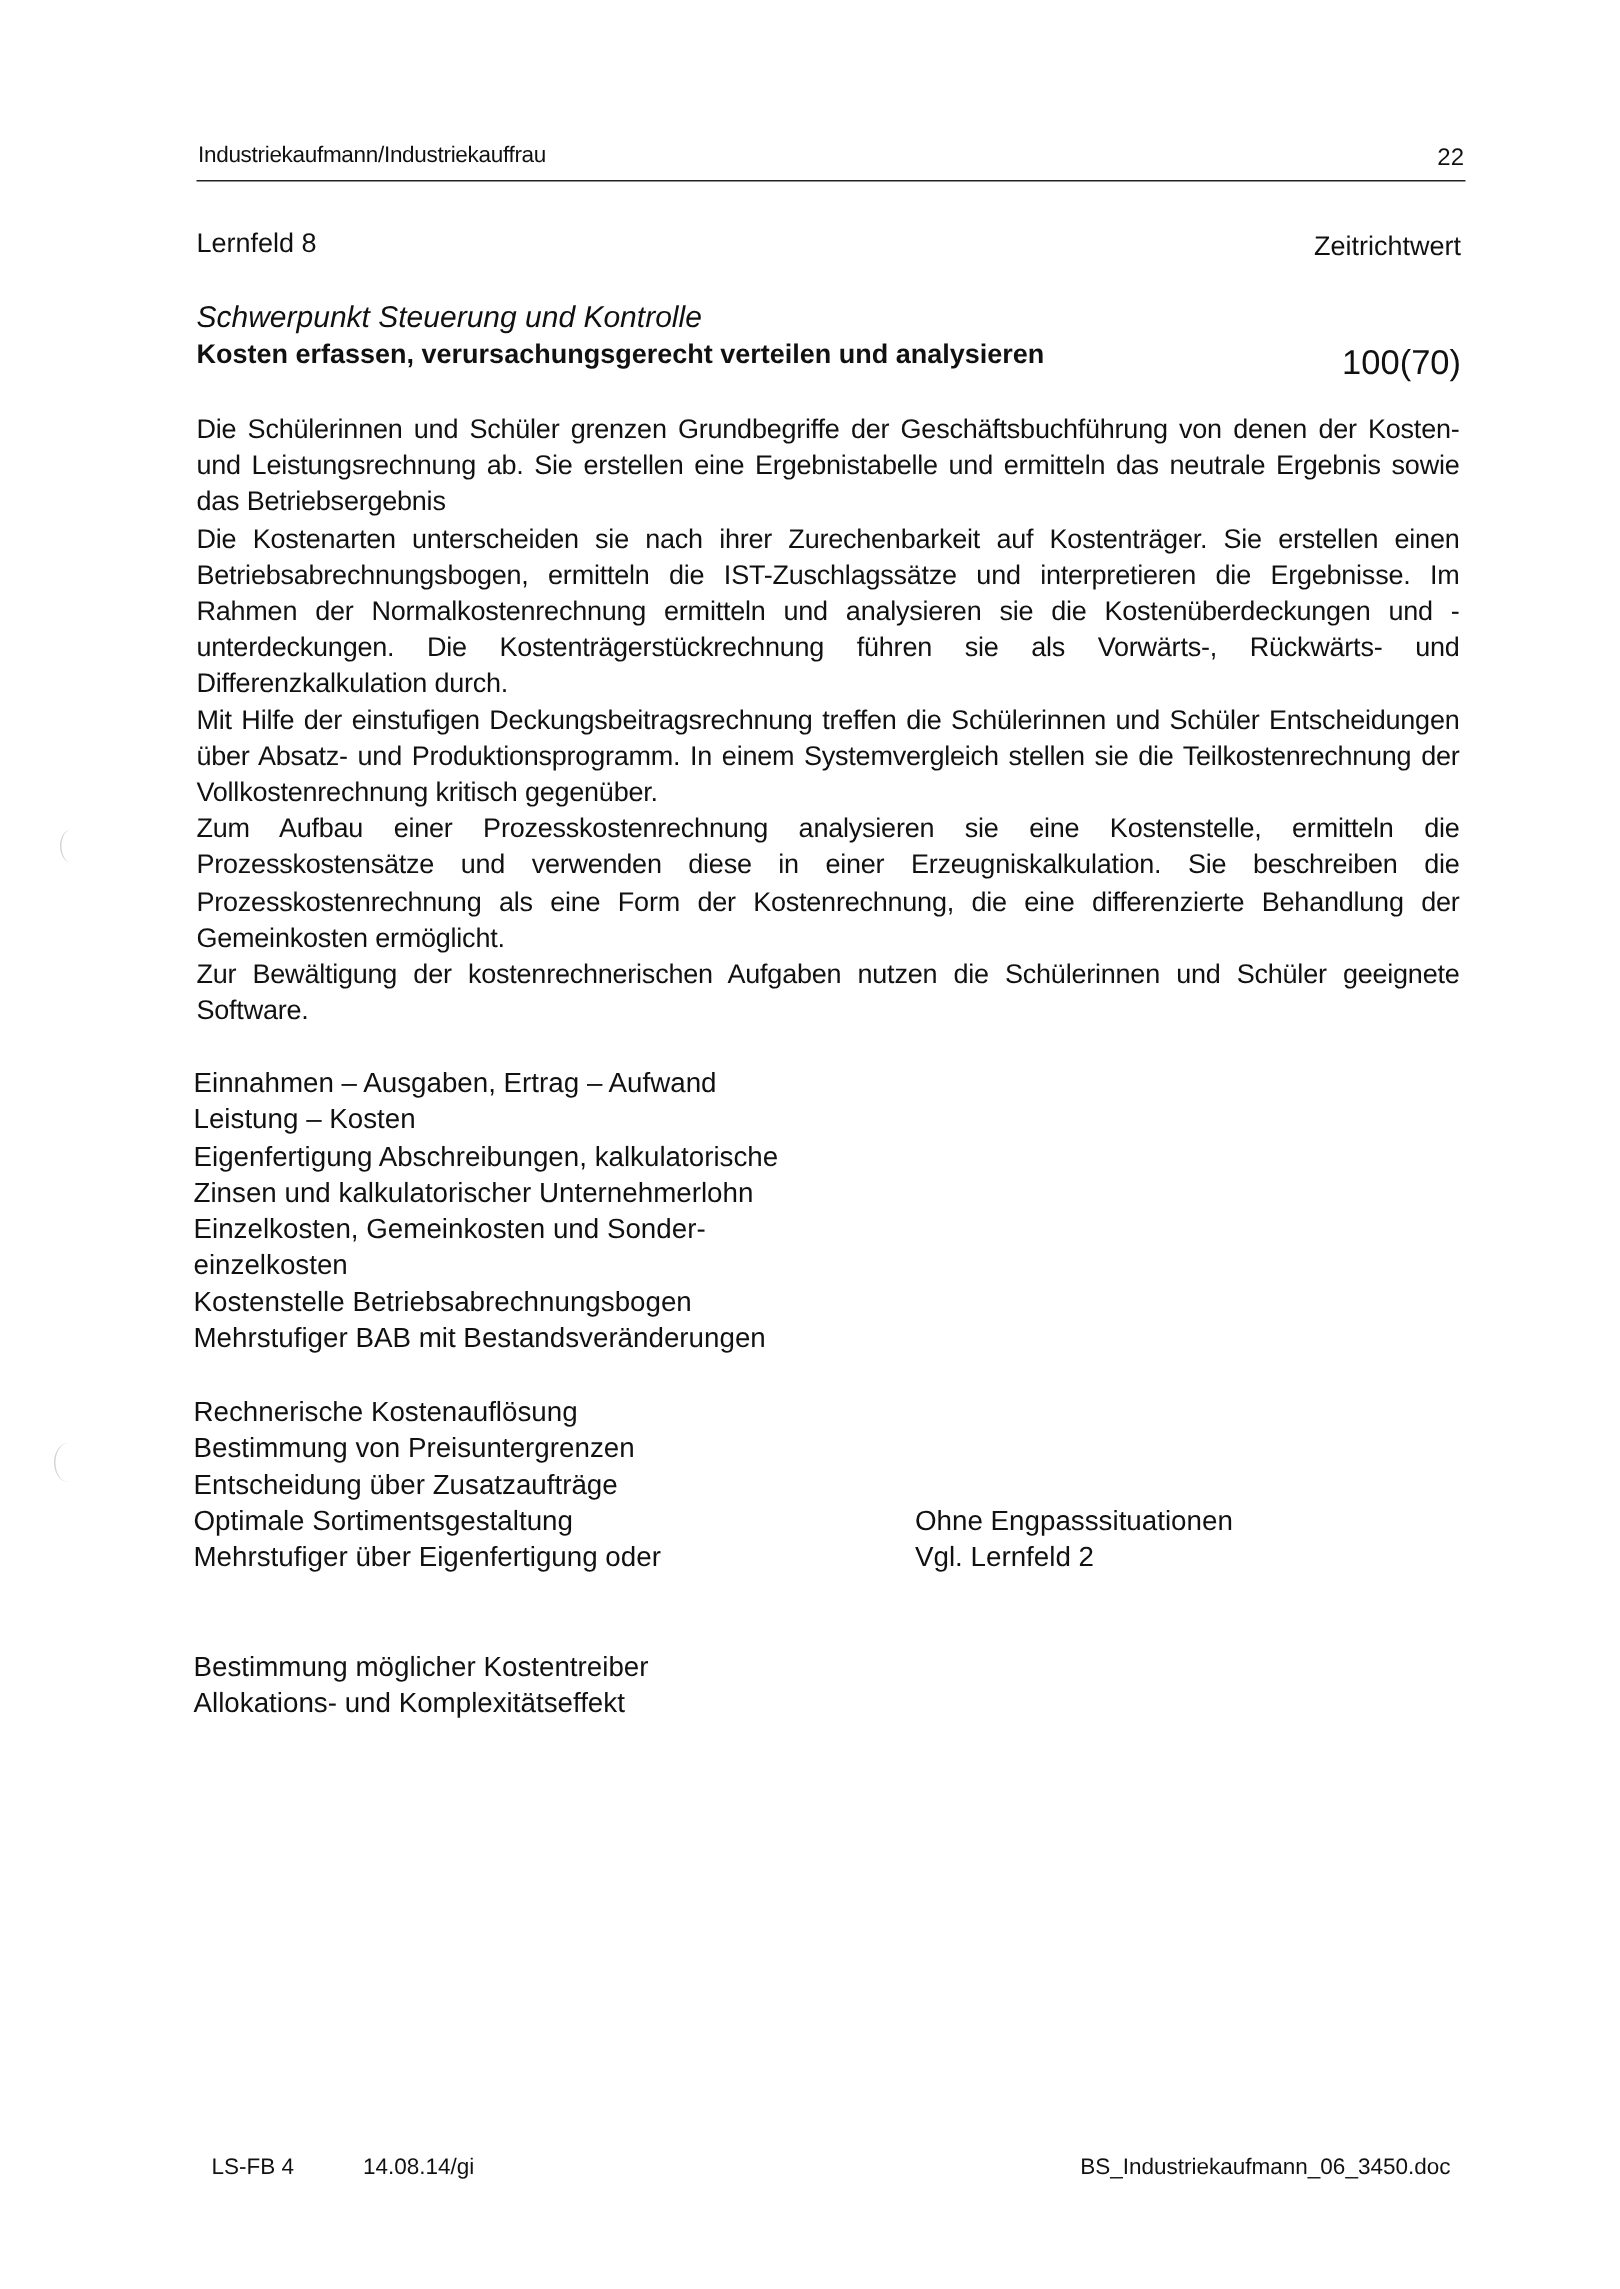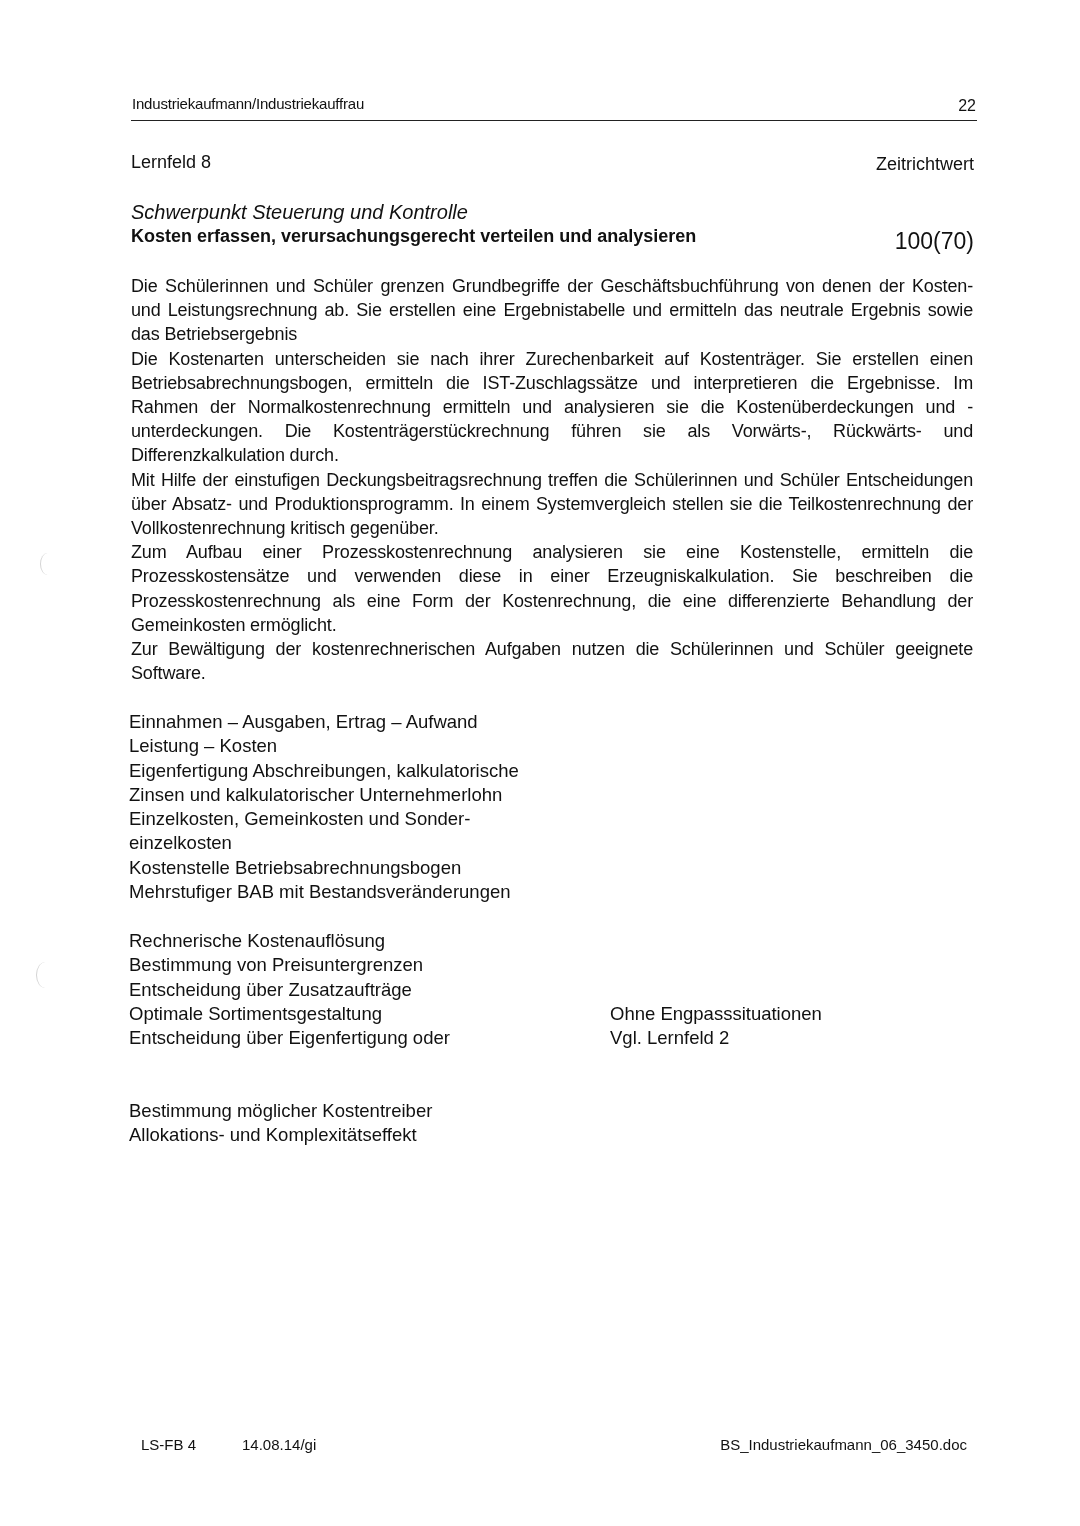--- a/index.html
+++ b/index.html
@@ -57,21 +57,21 @@
   <div>einzelkosten</div>
   <div>Kostenstelle Betriebsabrechnungsbogen</div>
   <div>Mehrstufiger BAB mit Bestandsveränderungen</div>
 </div>
 
 <div class="abs list" style="top:929px;">
   <div>Rechnerische Kostenauflösung</div>
   <div>Bestimmung von Preisuntergrenzen</div>
   <div>Entscheidung über Zusatzaufträge</div>
   <div>Optimale Sortimentsgestaltung</div>
-  <div>Entscheidung über Eigenfertigung oder</div>
+  <div>Mehrstufiger über Eigenfertigung oder</div>
 </div>
 <div class="abs note" style="top:1002px;">
   <div>Ohne Engpasssituationen</div>
   <div>Vgl. Lernfeld 2</div>
 </div>
 
 <div class="abs list" style="top:1099px;">
   <div>Bestimmung möglicher Kostentreiber</div>
   <div>Allokations- und Komplexitätseffekt</div>
 </div>

